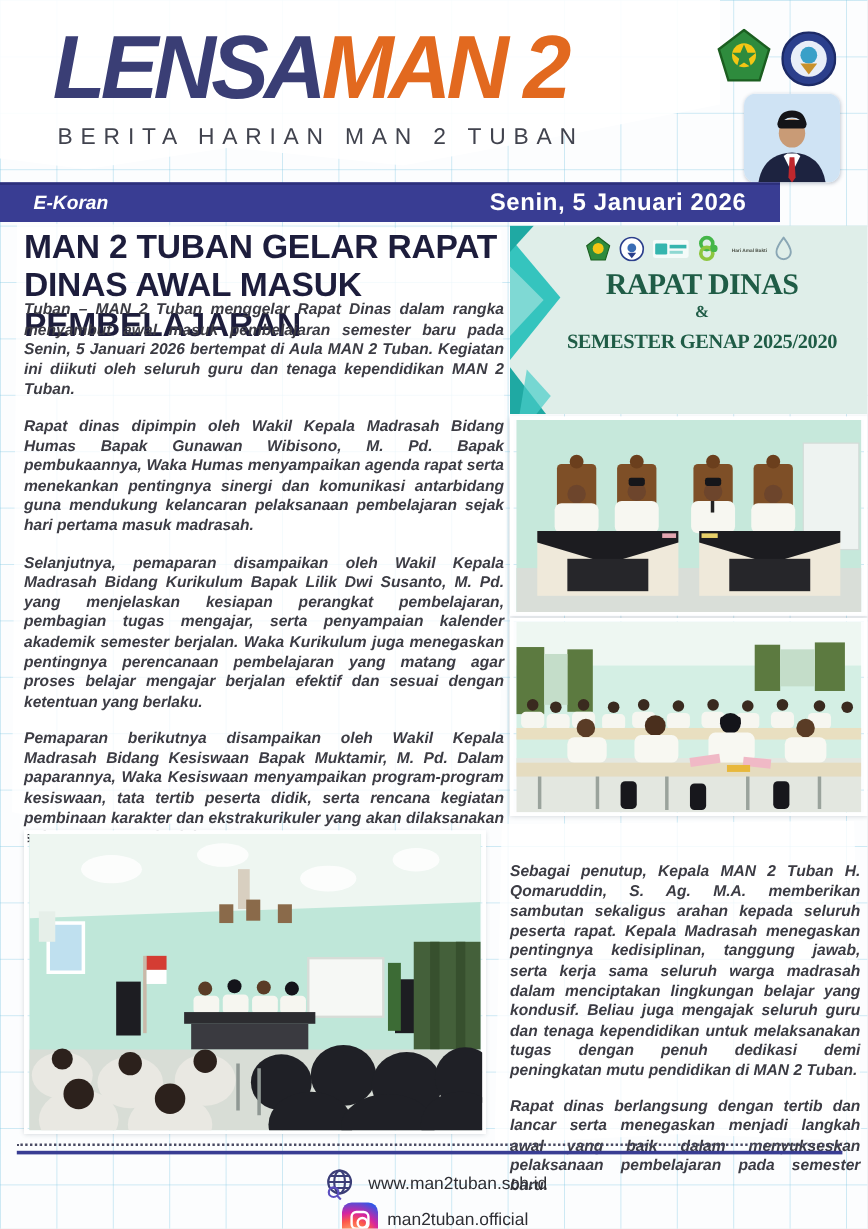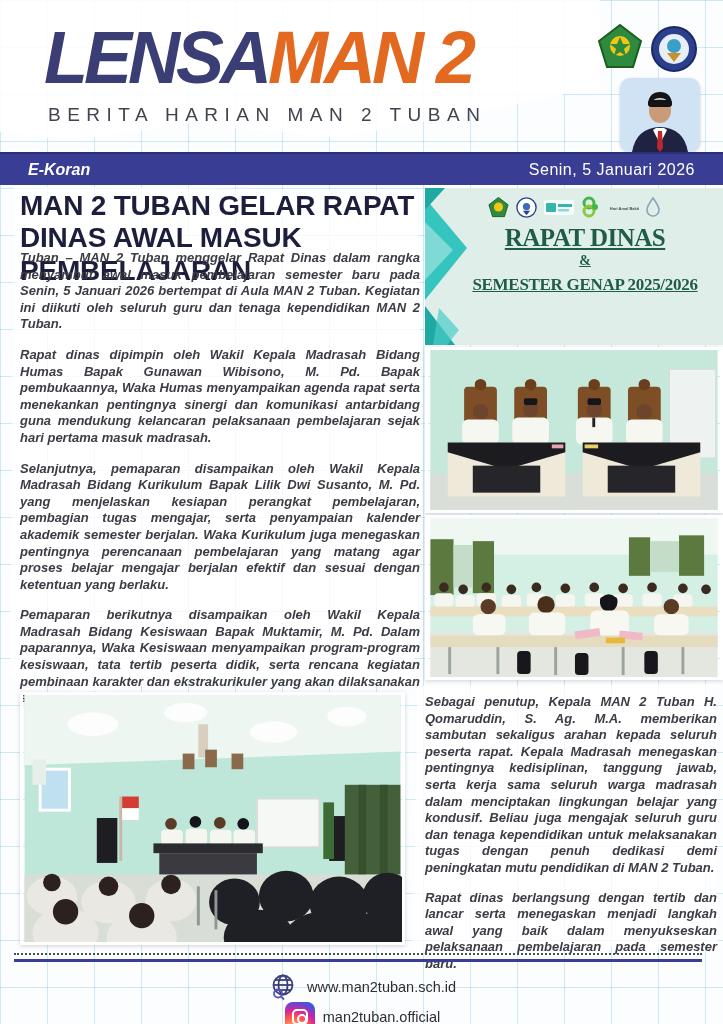--- a/index.html
+++ b/index.html
@@ -29,45 +29,45 @@
   .logo-man2 { color:#e2691f; }
   .tagline { position:absolute; left:48px; top:104px; font-size:19px;
     letter-spacing:6.5px; color:#41434e; white-space:nowrap;text-align:right; }
   .crest { position:absolute; }
   #crest-kemenag { left:597px; top:24px; }
   #crest-tuban { left:651px; top:26px; }
   .headmaster { position:absolute; left:620px; top:78px; width:80px; height:74px;
     border-radius:10px; overflow:hidden; box-shadow:0 1px 3px rgba(40,60,90,.25); }
 
   
-  .banner { position:absolute; left:0; top:152px; width:723px; height:33px;
+  .banner { position:absolute; left:0; top:152px; width:650px; height:33px;
     background:#393d93; color:#fff; display:flex; align-items:center;
     justify-content:space-between; padding:0 28px;
     border-top:2px solid #2c2f7a; }
   .banner-label { font-style:italic; font-weight:bold; font-size:16px; }
-  .banner-date { font-size:16px; font-weight:400; letter-spacing:.5px; }
+  .banner-date { font-size:20px; font-weight:700; letter-spacing:.5px; }
 
   
   .headline { position:absolute; left:20px; top:190px; width:402px;
     font-size:28px; font-weight:bold; color:#1d1d3c; line-height:1.16;
     letter-spacing:-.2px; }
   .col-left { position:absolute; left:20px; top:250px; width:400px; }
   .para { font-size:13px; font-weight:bold; color:#3c3c44; line-height:16.6px;
     text-align:justify; margin-bottom:14px;font-style:italic; }
-  .col-br { position:absolute; left:425px; top:694px; width:292px; }
+  .col-br { position:absolute; left:425px; top:718px; width:292px; }
   .col-br .para { margin-bottom:13px; }
 
   
   .poster { position:absolute; left:425px; top:188px; width:298px; height:157px;
     background:#dfeee9; overflow:hidden; }
   .poster-logos { position:absolute; left:0; top:8px; width:100%; display:flex;
     justify-content:center; align-items:center; gap:7px; }
   .poster-text { position:absolute; left:40px; top:36px; width:240px;
     text-align:center; font-family:"Liberation Serif", serif; font-weight:bold;
-    color:#1f5c46;text-decoration:underline; }
+    color:#1f5c46; }
   .poster-l1 { font-size:25px; letter-spacing:-.5px; }
   .poster-amp { font-size:14px; margin-top:1px; }
   .poster-l2 { font-size:25px; letter-spacing:-.5px; margin-top:1px; }
   .poster-l3 { font-size:17px; letter-spacing:-.3px; margin-top:6px; }
 
   .photo { position:absolute; overflow:hidden; border:3px solid #ffffff;
     box-shadow:0 1px 4px rgba(50,70,80,.22); }
   #photo-officials { left:425px; top:347px; width:298px; height:166px; }
   #photo-audience  { left:425px; top:515px; width:298px; height:165px; }
   #photo-hall      { left:20px;  top:692px; width:385px; height:253px; }
@@ -192,21 +192,21 @@
       <span class="hab-text">Hari Amal Bakti</span>
       <span class="poster-logo-ic">
         <svg width="14" height="20" viewBox="0 0 14 20">
             <path d="M7 1 Q13 9 13 13 A6 6 0 1 1 1 13 Q1 9 7 1 Z" fill="none" stroke="#8aa7b5" stroke-width="1.6"></path>
           </svg>
       </span>
     </div>
     <div class="poster-text">
       <div class="poster-l1">RAPAT DINAS</div>
       <div class="poster-amp">&amp;</div>
-      <div class="poster-l3">SEMESTER GENAP 2025/2026</div>
+      <div class="poster-l3">SEMESTER GENAP 2025/2020</div>
     </div>
   </div>
 
   <div class="photo" id="photo-officials">
     <svg width="292" height="160" viewBox="0 0 298 166">
       <rect width="298" height="166" fill="#c6e8db"></rect>
       <rect y="128" width="298" height="38" fill="#d9ded8"></rect>
       <rect x="248" y="20" width="48" height="92" fill="#eef3f1" stroke="#d4dbd8"></rect>
       <g fill="#7e4f27">
         <rect x="35" y="38" width="34" height="54" rx="4"></rect>

